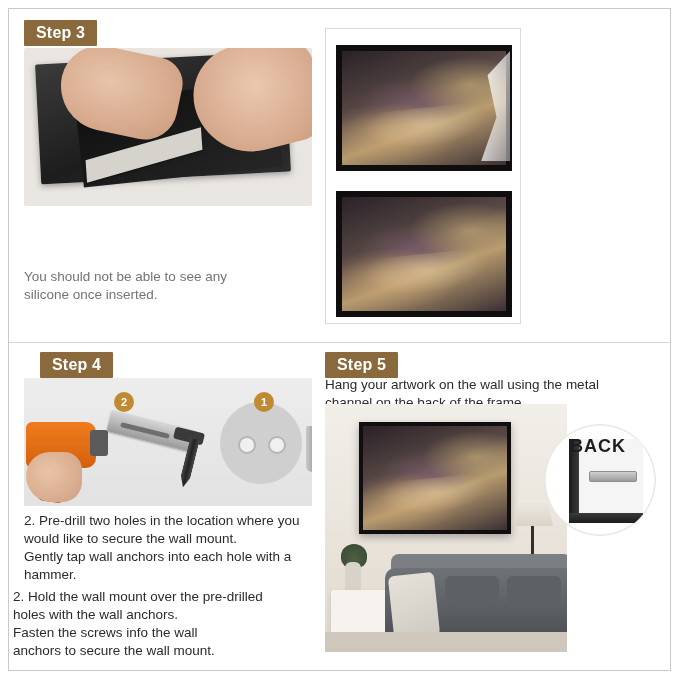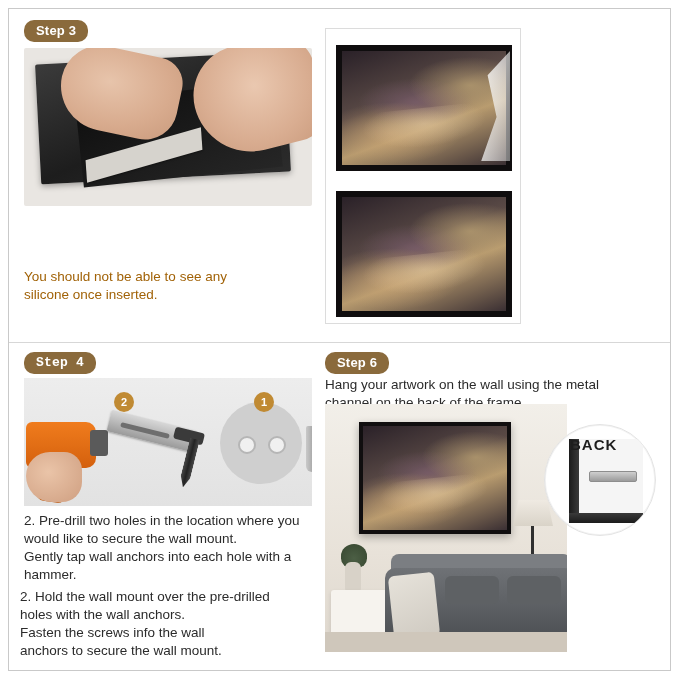--- a/index.html
+++ b/index.html
@@ -37,30 +37,30 @@
     width: 661px;
     height: 1px;
     background: #d7d7d7;
   }
 
   
   .step-badge {
     position: absolute;
     background: #8a6a3c;
     color: #ffffff;
-    font-size: 13px;
+    font-size: 16px;
     font-weight: bold;
     padding: 4px 12px;
-    border-radius: 10px;
+    border-radius: 1px;
     letter-spacing: 0.2px;
     line-height: 1.1;
     box-sizing: border-box;
   }
   #badge3 { left: 24px; top: 20px; }
-  #badge4 { left: 24px; top: 352px; font-family: Liberation Mono, monospace; }
+  #badge4 { left: 40px; top: 352px; }
   #badge5 { left: 325px; top: 352px; }
 
   
   .imgbox {
     position: absolute;
     overflow: hidden;
     box-sizing: border-box;
   }
 
   
@@ -306,46 +306,46 @@
   }
   #back-detail .bk-channel {
     position: absolute; left: 44px; top: 46px; width: 46px; height: 9px;
     background: linear-gradient(180deg,#cfcfcf,#9b9b9b);
     border-radius: 2px;
     border: 1px solid #8d8d8d;
   }
   .back-label {
     position: absolute;
     left: 570px; top: 436px;
-    font-size: 15px;
+    font-size: 18px;
     font-weight: bold;
     letter-spacing: 1px;
     color: #1d1d1d;
   }
 
   
   .body-text {
     position: absolute;
     font-size: 13.5px;
     line-height: 1.33;
     color: #2b2b2b;
     white-space: pre-line;
   }
   .highlight-text {
     position: absolute;
     font-size: 13.5px;
     line-height: 1.33;
-    color: #a16207;
+    color: #737373;
     white-space: pre-line;
   }
   #text-step3-left { left: 24px; top: 214px; width: 300px; }
   #text-step3-left-highlight { left: 24px; top: 268px; width: 300px; }
   #text-step3-right { left: 528px; top: 44px; width: 132px; }
   #text-step4-a { left: 24px; top: 512px; width: 290px; }
-  #text-step4-b { left: 20px; top: 588px; width: 290px; }
+  #text-step4-b { left: 13px; top: 588px; width: 290px; }
   #text-step5 { left: 325px; top: 376px; width: 300px; }
 </style>
 </head>
 <body>
 
 <div class="page">
   <div class="frame"></div>
   <div class="divider"></div>
 
   <div class="step-badge" id="badge3">Step 3</div>
@@ -394,21 +394,21 @@
 
   <div class="body-text" id="text-step4-a">2. Pre-drill two holes in the location where you
 would like to secure the wall mount.
 Gently tap wall anchors into each hole with a
 hammer.</div>
   <div class="body-text" id="text-step4-b">2. Hold the wall mount over the pre-drilled
 holes with the wall anchors.
 Fasten the screws info the wall
 anchors to secure the wall mount.</div>
 
-  <div class="step-badge" id="badge5">Step 6</div>
+  <div class="step-badge" id="badge5">Step 5</div>
   <div class="body-text" id="text-step5">Hang your artwork on the wall using the metal
 channel on the back of the frame.</div>
 
   <div class="imgbox" id="photo-step5">
     <div class="room-wall"></div>
     <div class="room-art">
       <div class="art-inner"></div>
     </div>
     <div class="lamp-pole"></div>
     <div class="lamp-shade"></div>

